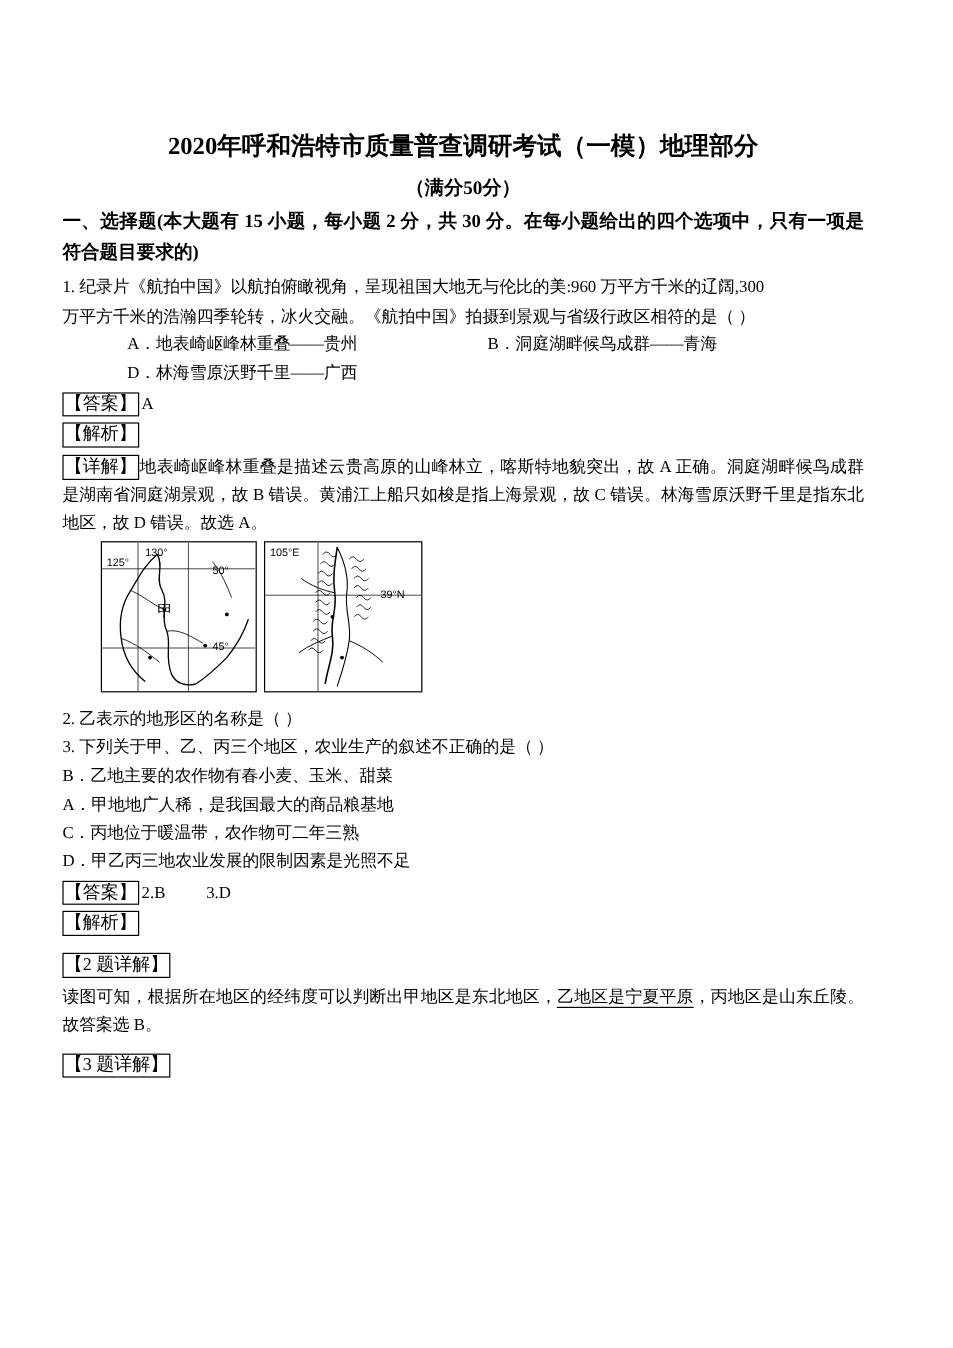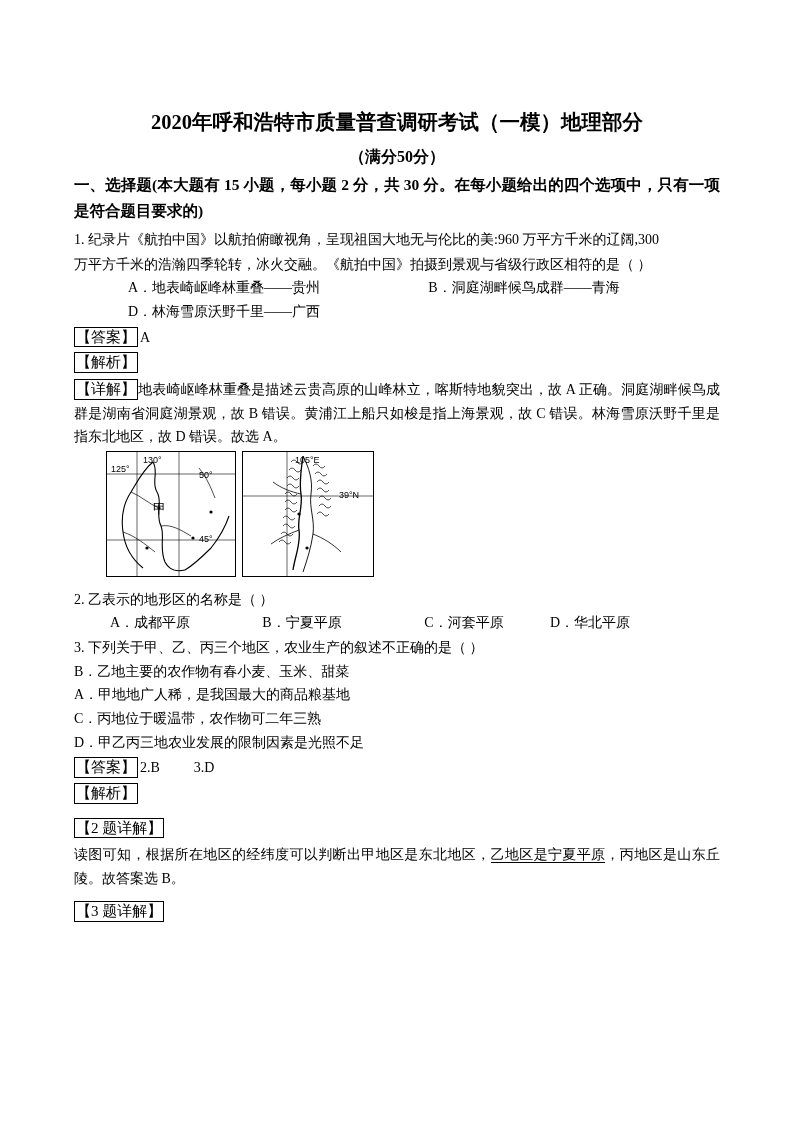--- a/index.html
+++ b/index.html
@@ -10,21 +10,21 @@
   body {
     width: 794px;
     height: 1123px;
     font-family: "Liberation Serif", serif;
     color: #000000;
     position: relative;
     overflow: hidden;
   }
   .page {
     box-sizing: border-box;
-    padding: 108px 74px 0 74px;
+    padding: 108px 74px 0 52px;
     width: 794px;
   }
   .doc-title {
     font-family: "Liberation Serif", serif;
     font-size: 20.5px;
     font-weight: bold;
     text-align: center;
     letter-spacing: 0px;
     line-height: 1.4;
     margin: 0 0 10px 0;
@@ -213,33 +213,27 @@
           <path d="M72,22 q3,-4 6,0 q3,4 6,0"></path>
           <path d="M74,30 q3,-4 6,0 q3,4 6,0"></path>
           <path d="M74,38 q3,-4 6,0 q3,4 6,0"></path>
           <path d="M76,46 q3,-4 6,0 q3,4 6,0"></path>
           <path d="M76,54 q3,-4 6,0 q3,4 6,0"></path>
           <path d="M74,62 q3,-4 6,0 q3,4 6,0"></path>
         </g>
         <circle cx="56" cy="62" r="1.6" fill="#000"></circle>
         <circle cx="64" cy="96" r="1.6" fill="#000"></circle>
       </svg>
-      <span class="map-label" style="left:4px; top:3px;margin-left:48px;">105°E</span>
+      <span class="map-label" style="left:4px; top:3px;">105°E</span>
       <span class="map-label" style="left:96px; top:38px;">39°N</span>
     </div>
 
   </div>
 
   <div class="q-stem"><span>2.</span> <span>乙表示的地形区的名称是（     ）</span></div>
-  <div class="opt-row opt-list-4">
-    <span class="opt o1">A．成都平原</span>
-    <span class="opt o2">B．宁夏平原</span>
-    <span class="opt o3">C．河套平原</span>
-    <span class="opt">D．华北平原</span>
-  </div>
 
   <div class="q-stem"><span>3.</span> <span>下列关于甲、乙、丙三个地区，农业生产的叙述不正确的是（     ）</span></div>
   <div class="opt-row">
     <span class="opt">B．乙地主要的农作物有春小麦、玉米、甜菜</span>
   </div>
   <div class="opt-row">
     <span class="opt">A．甲地地广人稀，是我国最大的商品粮基地</span>
   </div>
   <div class="opt-row">
     <span class="opt">C．丙地位于暖温带，农作物可二年三熟</span>

